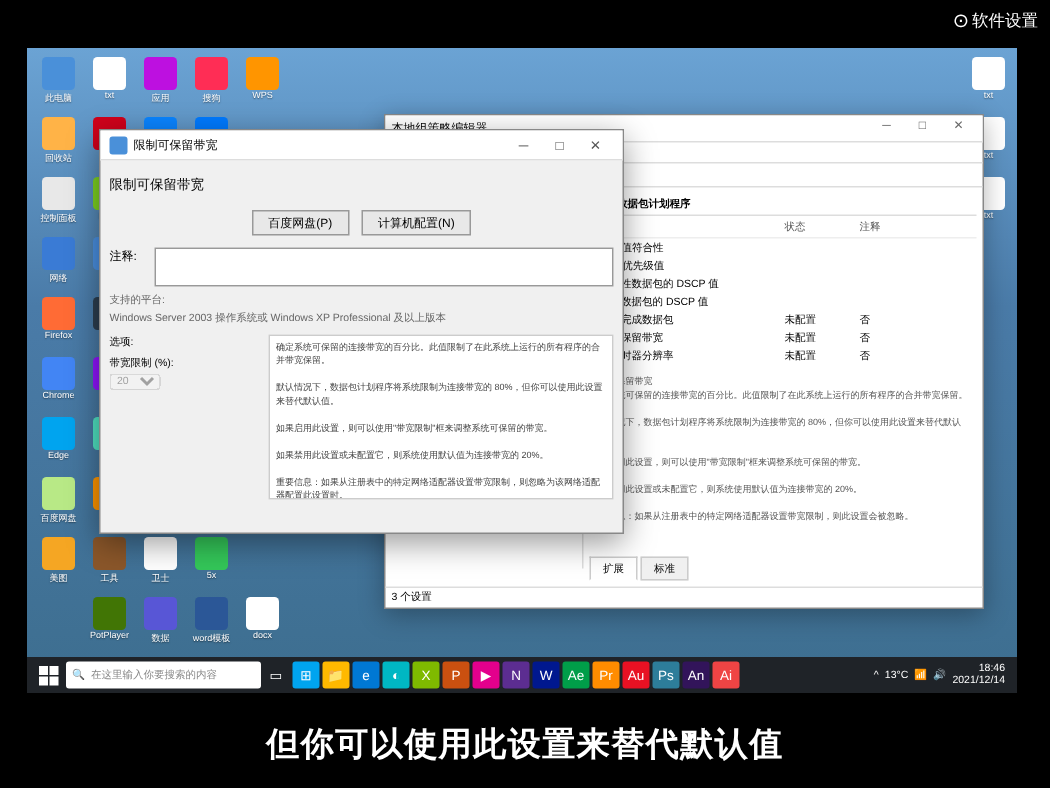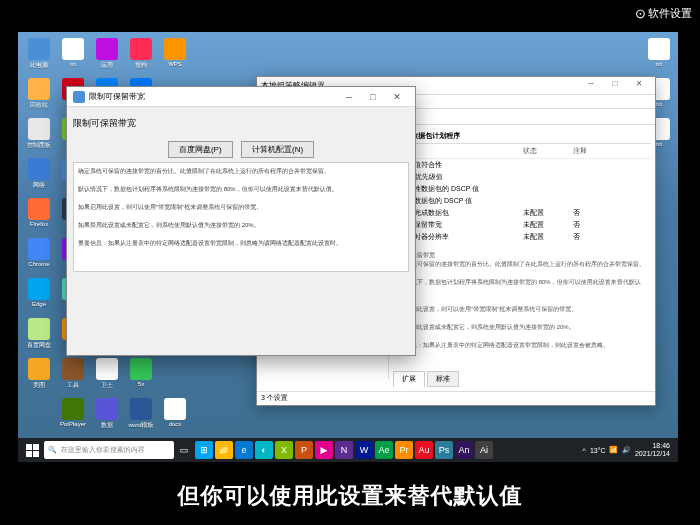--- a/index.html
+++ b/index.html
@@ -311,22 +311,35 @@
    <span class="wb">□</span>
    <span class="wb cl">✕</span>
   </div>
   <div class="dbody">
    <div class="dname">限制可保留带宽</div>
    <div class="navbtns">
     <span class="navbtn">百度网盘(P)</span>
     <span class="navbtn">计算机配置(N)</span>
    </div>
    <div style="display:flex;gap:8px">
+    <div style="flex:1">
+     <div class="comment">
+      <span class="clbl">注释:</span>
+      <textarea style=""></textarea>
+     </div>
+     <div style="font-size:7px;color:#666"><span>支持的平台:</span></div>
+     <div class="supp" style="padding-left:0">Windows Server 2003 操作系统或 Windows XP Professional 及以上版本</div>
+    </div>
    </div>
    <div class="lower">
+    <div class="opts">
+     <div class="olbl">选项:</div>
+     <div style="margin-bottom:2px">带宽限制 (%):</div>
+     <select disabled=""><option>20</option></select>
+    </div>
     <div class="help" style="white-space:pre-line">确定系统可保留的连接带宽的百分比。此值限制了在此系统上运行的所有程序的合并带宽保留。
 
 默认情况下，数据包计划程序将系统限制为连接带宽的 80%，但你可以使用此设置来替代默认值。
 
 如果启用此设置，则可以使用"带宽限制"框来调整系统可保留的带宽。
 
 如果禁用此设置或未配置它，则系统使用默认值为连接带宽的 20%。
 
 重要信息：如果从注册表中的特定网络适配器设置带宽限制，则忽略为该网络适配器配置此设置时。</div>
    </div>
@@ -352,21 +365,21 @@
         <div class="tbic" style="background: rgb(127, 186, 0);">X</div>
         <div class="tbic" style="background: rgb(202, 80, 16);">P</div>
         <div class="tbic" style="background: rgb(227, 0, 140);">▶</div>
         <div class="tbic" style="background: rgb(92, 45, 145);">N</div>
         <div class="tbic" style="background: rgb(0, 24, 143);">W</div>
         <div class="tbic" style="background: rgb(0, 158, 73);">Ae</div>
         <div class="tbic" style="background: rgb(255, 140, 0);">Pr</div>
         <div class="tbic" style="background: rgb(232, 17, 35);">Au</div>
         <div class="tbic" style="background: rgb(45, 125, 154);">Ps</div>
         <div class="tbic" style="background: rgb(50, 20, 90);">An</div>
-        <div class="tbic" style="background: #404040;">Ai</div>
+        <div class="tbic" style="background: #ef4444;">Ai</div>
       </div>
   <div class="tray">
    <span>^</span>
    <span>13°C</span>
    <span>📶</span>
    <span>🔊</span>
    <div class="clock">
     <div>18:46</div>
     <div>2021/12/14</div>
    </div>

